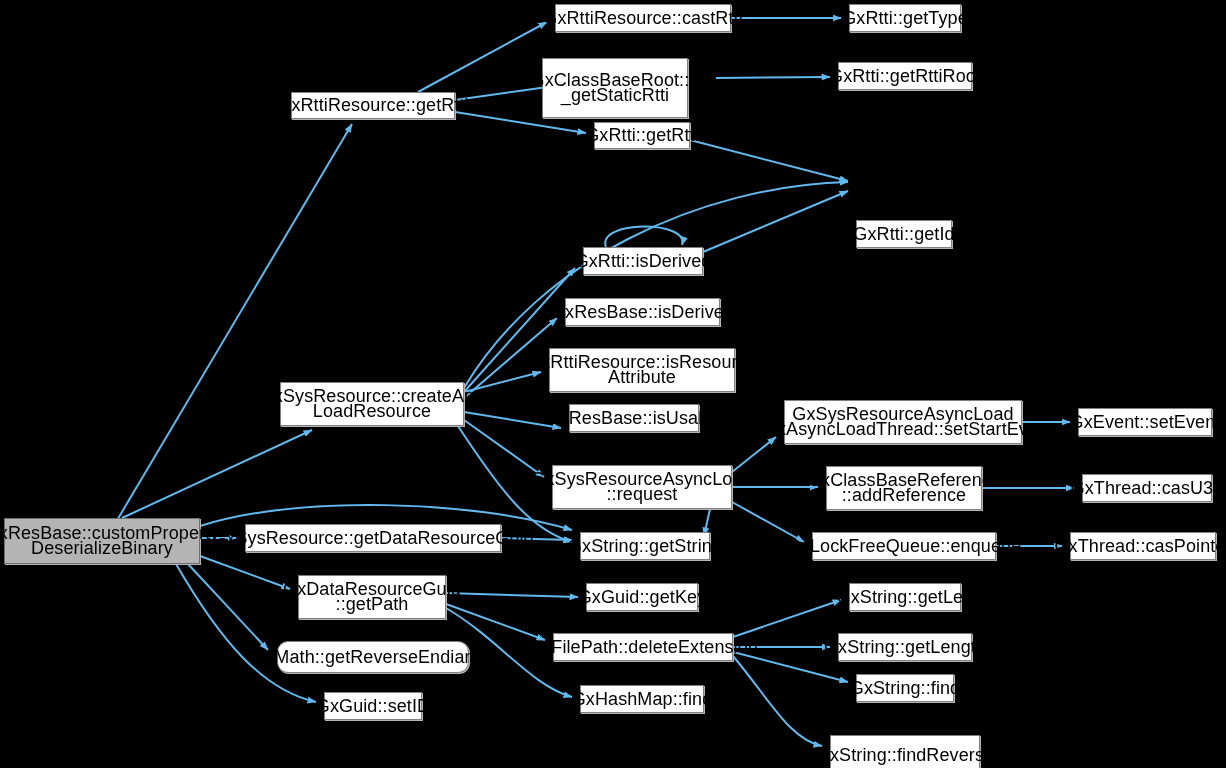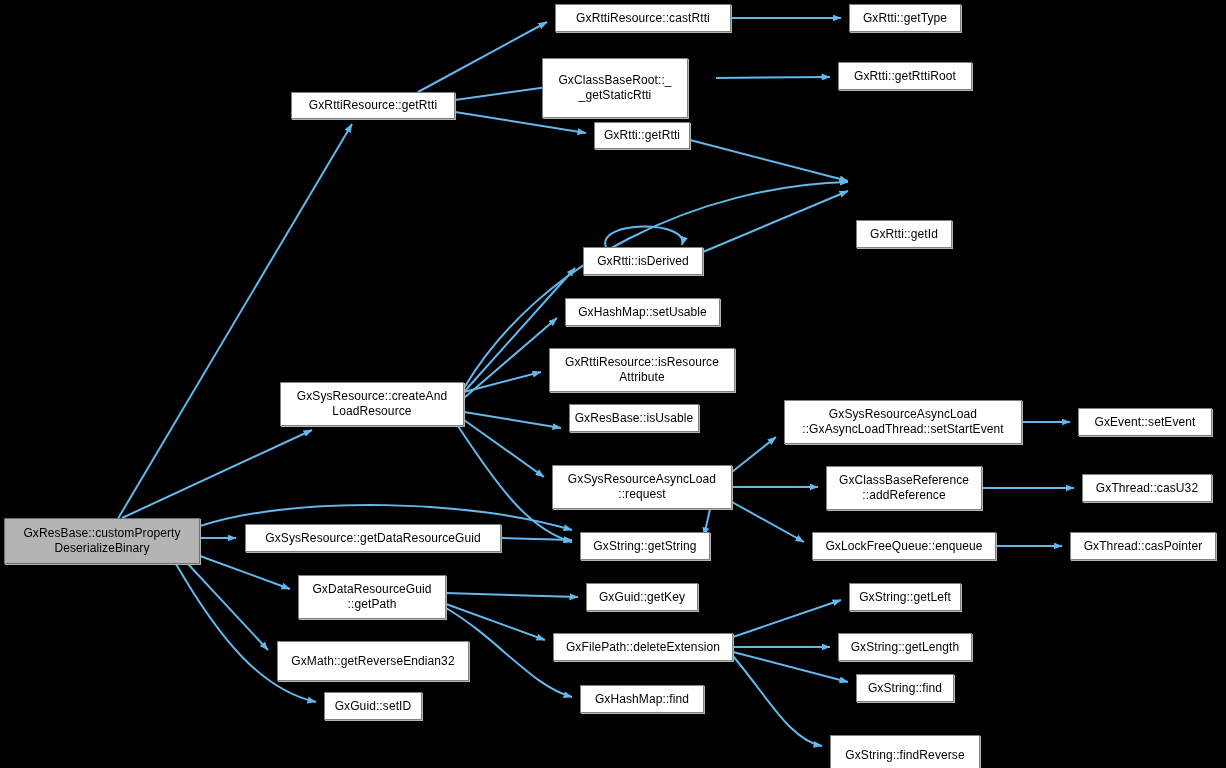--- a/index.html
+++ b/index.html
@@ -17,21 +17,21 @@
   }
   .node{
     position:absolute;
     box-sizing:border-box;
     background:#ffffff;
     border:1px solid #808080;
     box-shadow:1px 1px 0 0 #b4b4b4;
     display:flex;align-items:center;justify-content:center;
     text-align:center;
     color:#000000;
-    font-size:12px;
+    font-size:18px;
     line-height:14.6px;
     letter-spacing:0.1px;
     white-space:pre-line;
     padding:0 8px;
     z-index:5;
   }
   .node.root{
     background:#b4b4b4;
     border:1px solid #6e6e6e;
   }
@@ -91,41 +91,41 @@
 DeserializeBinary</div>
       <div class="node" style="left: 291px; top: 92px; width: 164px; height: 27px;">GxRttiResource::getRtti</div>
       <div class="node" style="left: 555px; top: 4px; width: 176px; height: 28px;">GxRttiResource::castRtti</div>
       <div class="node" style="left: 542px; top: 58px; width: 146px; height: 60px;">GxClassBaseRoot::_
 _getStaticRtti</div>
       <div class="node" style="left: 594px; top: 122px; width: 96px; height: 27px;">GxRtti::getRtti</div>
       <div class="node" style="left: 849px; top: 4px; width: 112px; height: 28px;">GxRtti::getType</div>
       <div class="node" style="left: 838px; top: 62px; width: 134px; height: 28px;">GxRtti::getRttiRoot</div>
       <div class="node" style="left: 856px; top: 172px; width: 96px; height: 28px; margin-top: 48px;">GxRtti::getId</div>
       <div class="node" style="left: 583px; top: 247px; width: 120px; height: 28px;">GxRtti::isDerived</div>
-      <div class="node" style="left: 565px; top: 298px; width: 155px; height: 28px;">GxHashMap::setUsable</div>
+      <div class="node" style="left: 565px; top: 298px; width: 155px; height: 28px;">GxResBase::isDerived</div>
       <div class="node" style="left: 549px; top: 348px; width: 186px; height: 44px;">GxRttiResource::isResource
 Attribute</div>
       <div class="node" style="left: 280px; top: 382px; width: 184px; height: 44px;">GxSysResource::createAnd
 LoadResource</div>
       <div class="node" style="left: 569px; top: 404px; width: 130px; height: 28px;">GxResBase::isUsable</div>
       <div class="node" style="left: 552px; top: 465px; width: 180px; height: 44px;">GxSysResourceAsyncLoad
 ::request</div>
       <div class="node" style="left: 784px; top: 400px; width: 238px; height: 44px;">GxSysResourceAsyncLoad
 ::GxAsyncLoadThread::setStartEvent</div>
       <div class="node" style="left: 1078px; top: 408px; width: 134px; height: 28px;">GxEvent::setEvent</div>
       <div class="node" style="left: 826px; top: 466px; width: 156px; height: 44px;">GxClassBaseReference
 ::addReference</div>
       <div class="node" style="left: 1082px; top: 474px; width: 130px; height: 28px;">GxThread::casU32</div>
       <div class="node" style="left: 812px; top: 532px; width: 184px; height: 28px; text-align: center;">GxLockFreeQueue::enqueue</div>
       <div class="node" style="left: 1070px; top: 532px; width: 146px; height: 28px;">GxThread::casPointer</div>
       <div class="node" style="left: 580px; top: 532px; width: 130px; height: 28px;">GxString::getString</div>
       <div class="node" style="left: 245px; top: 524px; width: 256px; height: 28px;">GxSysResource::getDataResourceGuid</div>
       <div class="node" style="left: 298px; top: 575px; width: 148px; height: 44px;">GxDataResourceGuid
 ::getPath</div>
-      <div class="node" style="left: 277px; top: 641px; width: 192px; height: 40px;">GxMath::getReverseEndian32</div>
+      <div class="node" style="left: 277px; top: 641px; width: 192px; height: 32px; border-radius: 11px;">GxMath::getReverseEndian32</div>
       <div class="node" style="left: 324px; top: 692px; width: 98px; height: 28px;">GxGuid::setID</div>
       <div class="node" style="left: 586px; top: 583px; width: 112px; height: 28px;">GxGuid::getKey</div>
       <div class="node" style="left: 553px; top: 633px; width: 180px; height: 28px;">GxFilePath::deleteExtension</div>
       <div class="node" style="left: 580px; top: 685px; width: 124px; height: 28px;">GxHashMap::find</div>
       <div class="node" style="left: 849px; top: 583px; width: 112px; height: 28px;">GxString::getLeft</div>
       <div class="node" style="left: 838px; top: 633px; width: 134px; height: 28px;">GxString::getLength</div>
       <div class="node" style="left: 856px; top: 674px; width: 98px; height: 28px;">GxString::find</div>
       <div class="node" style="left: 830px; top: 735px; width: 150px; height: 40px;">GxString::findReverse</div>
     </div>
 </div>

